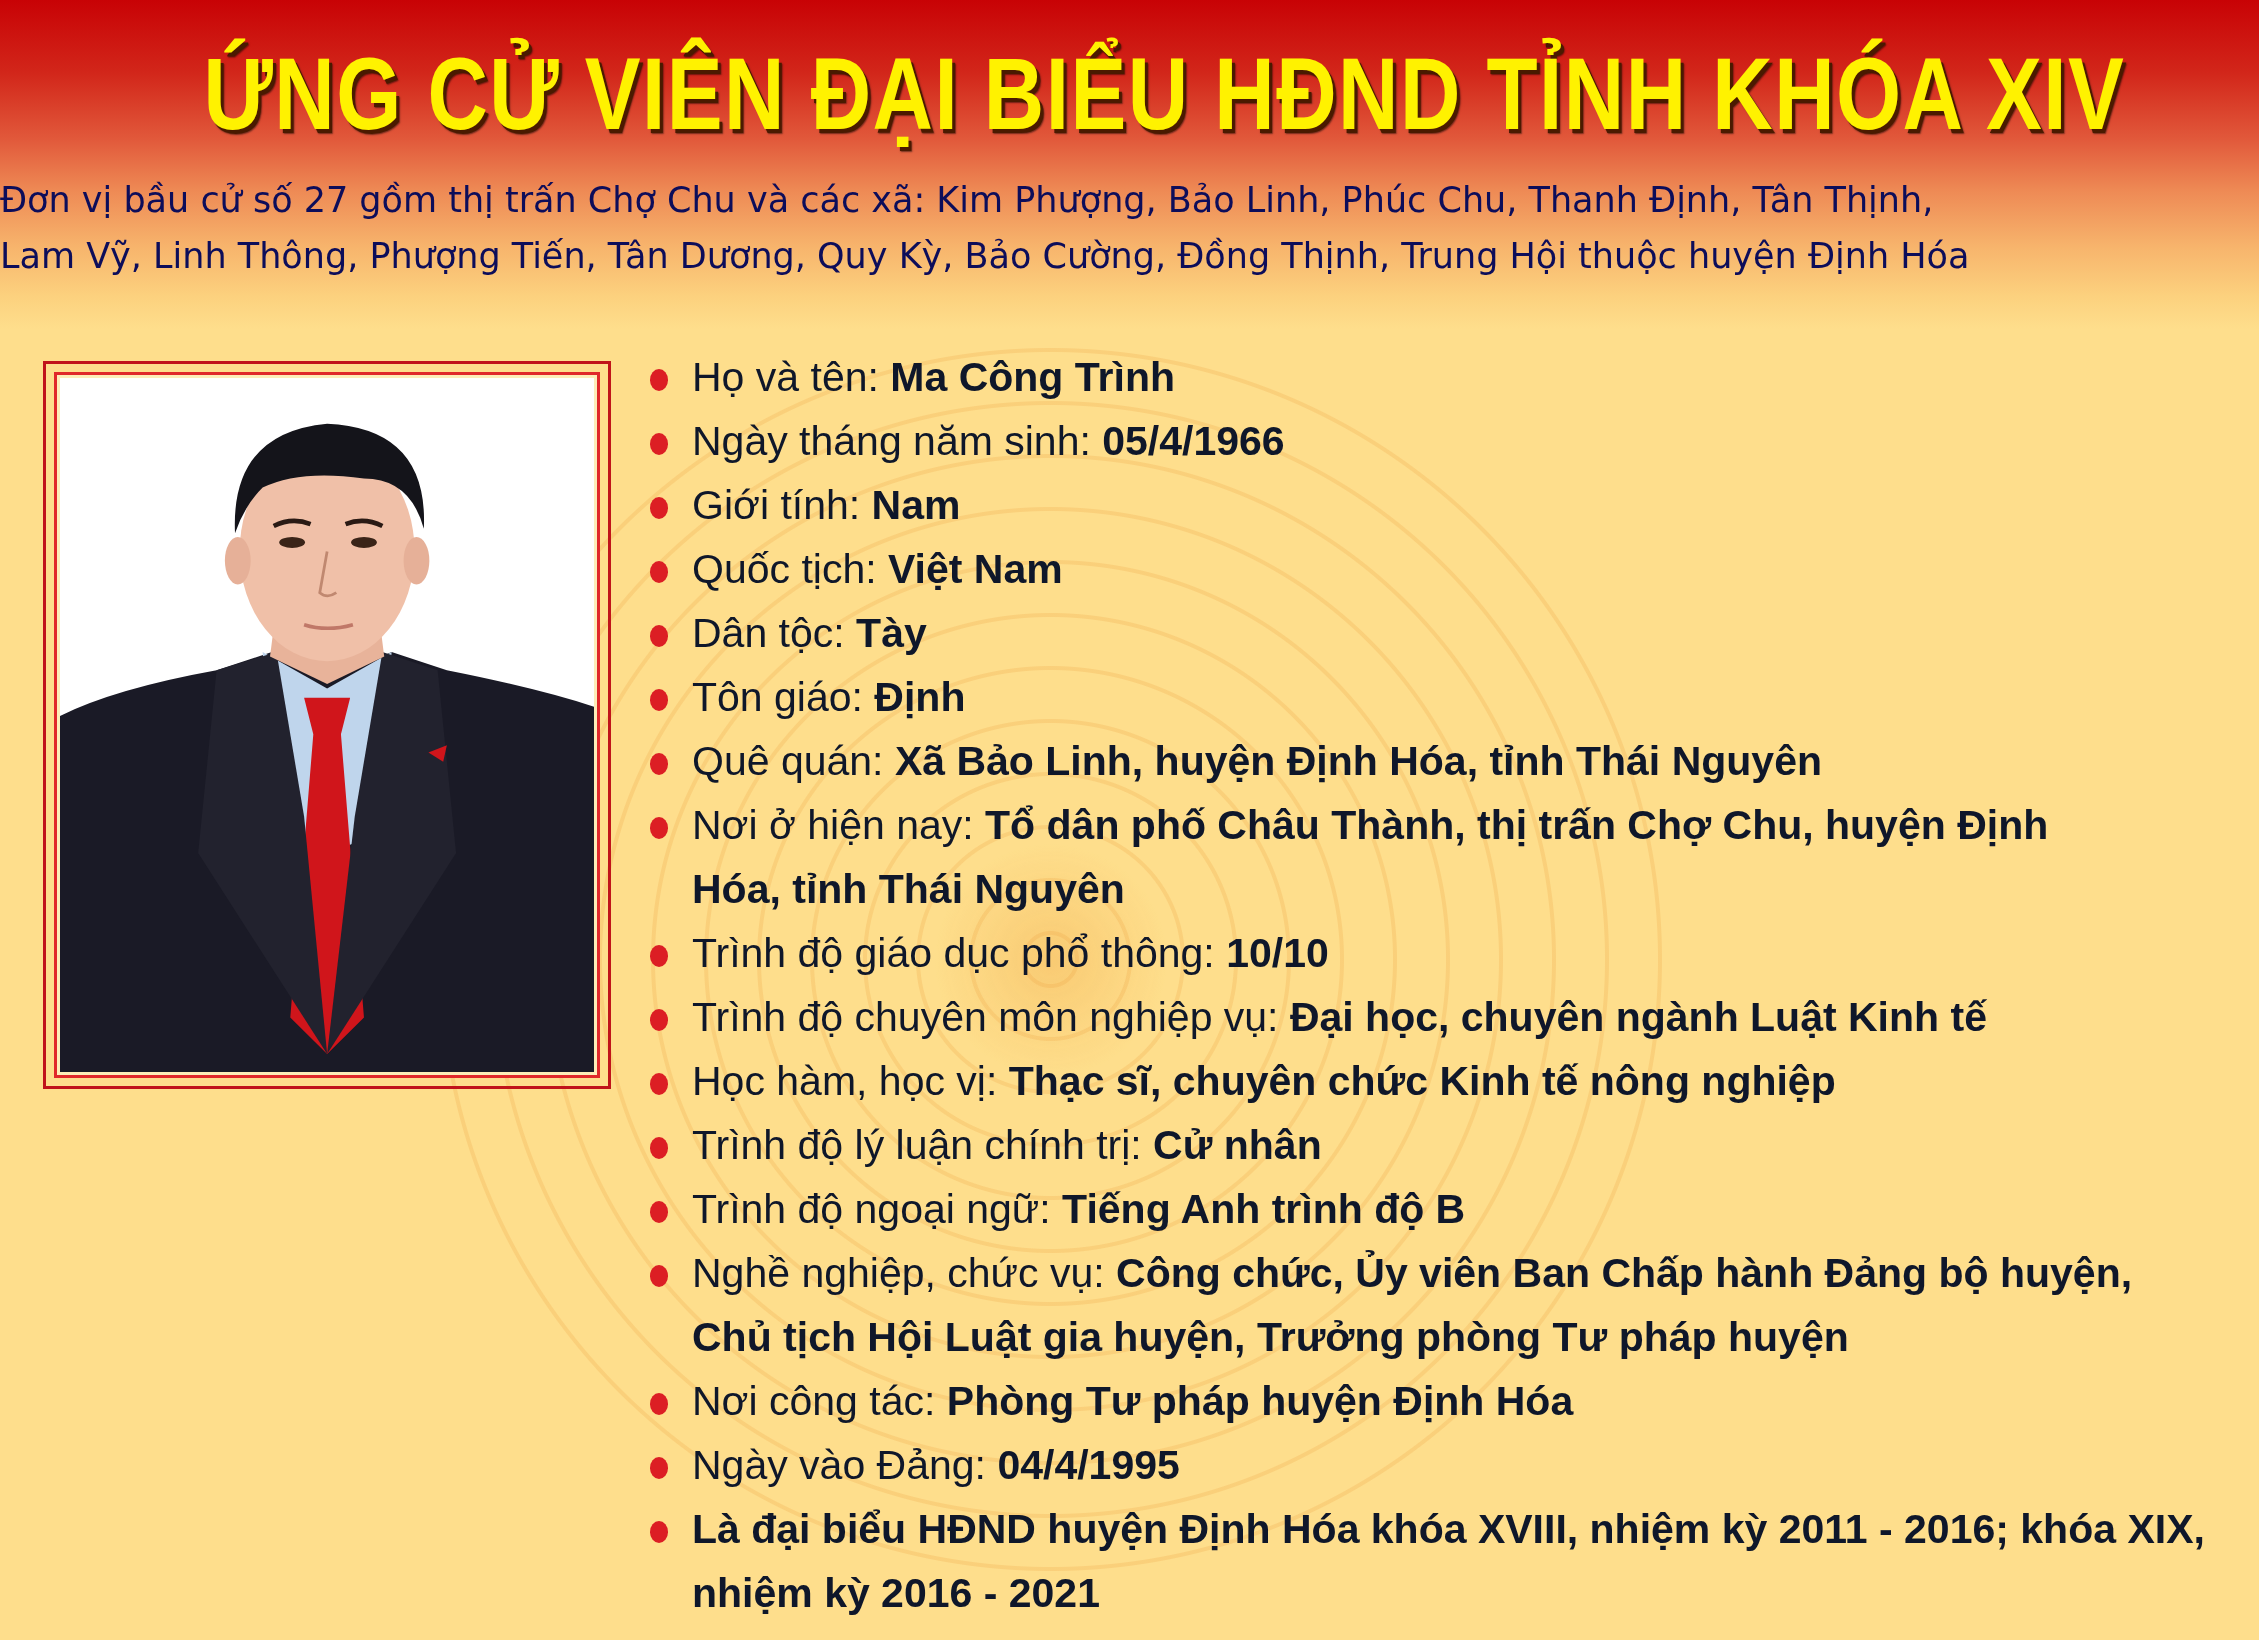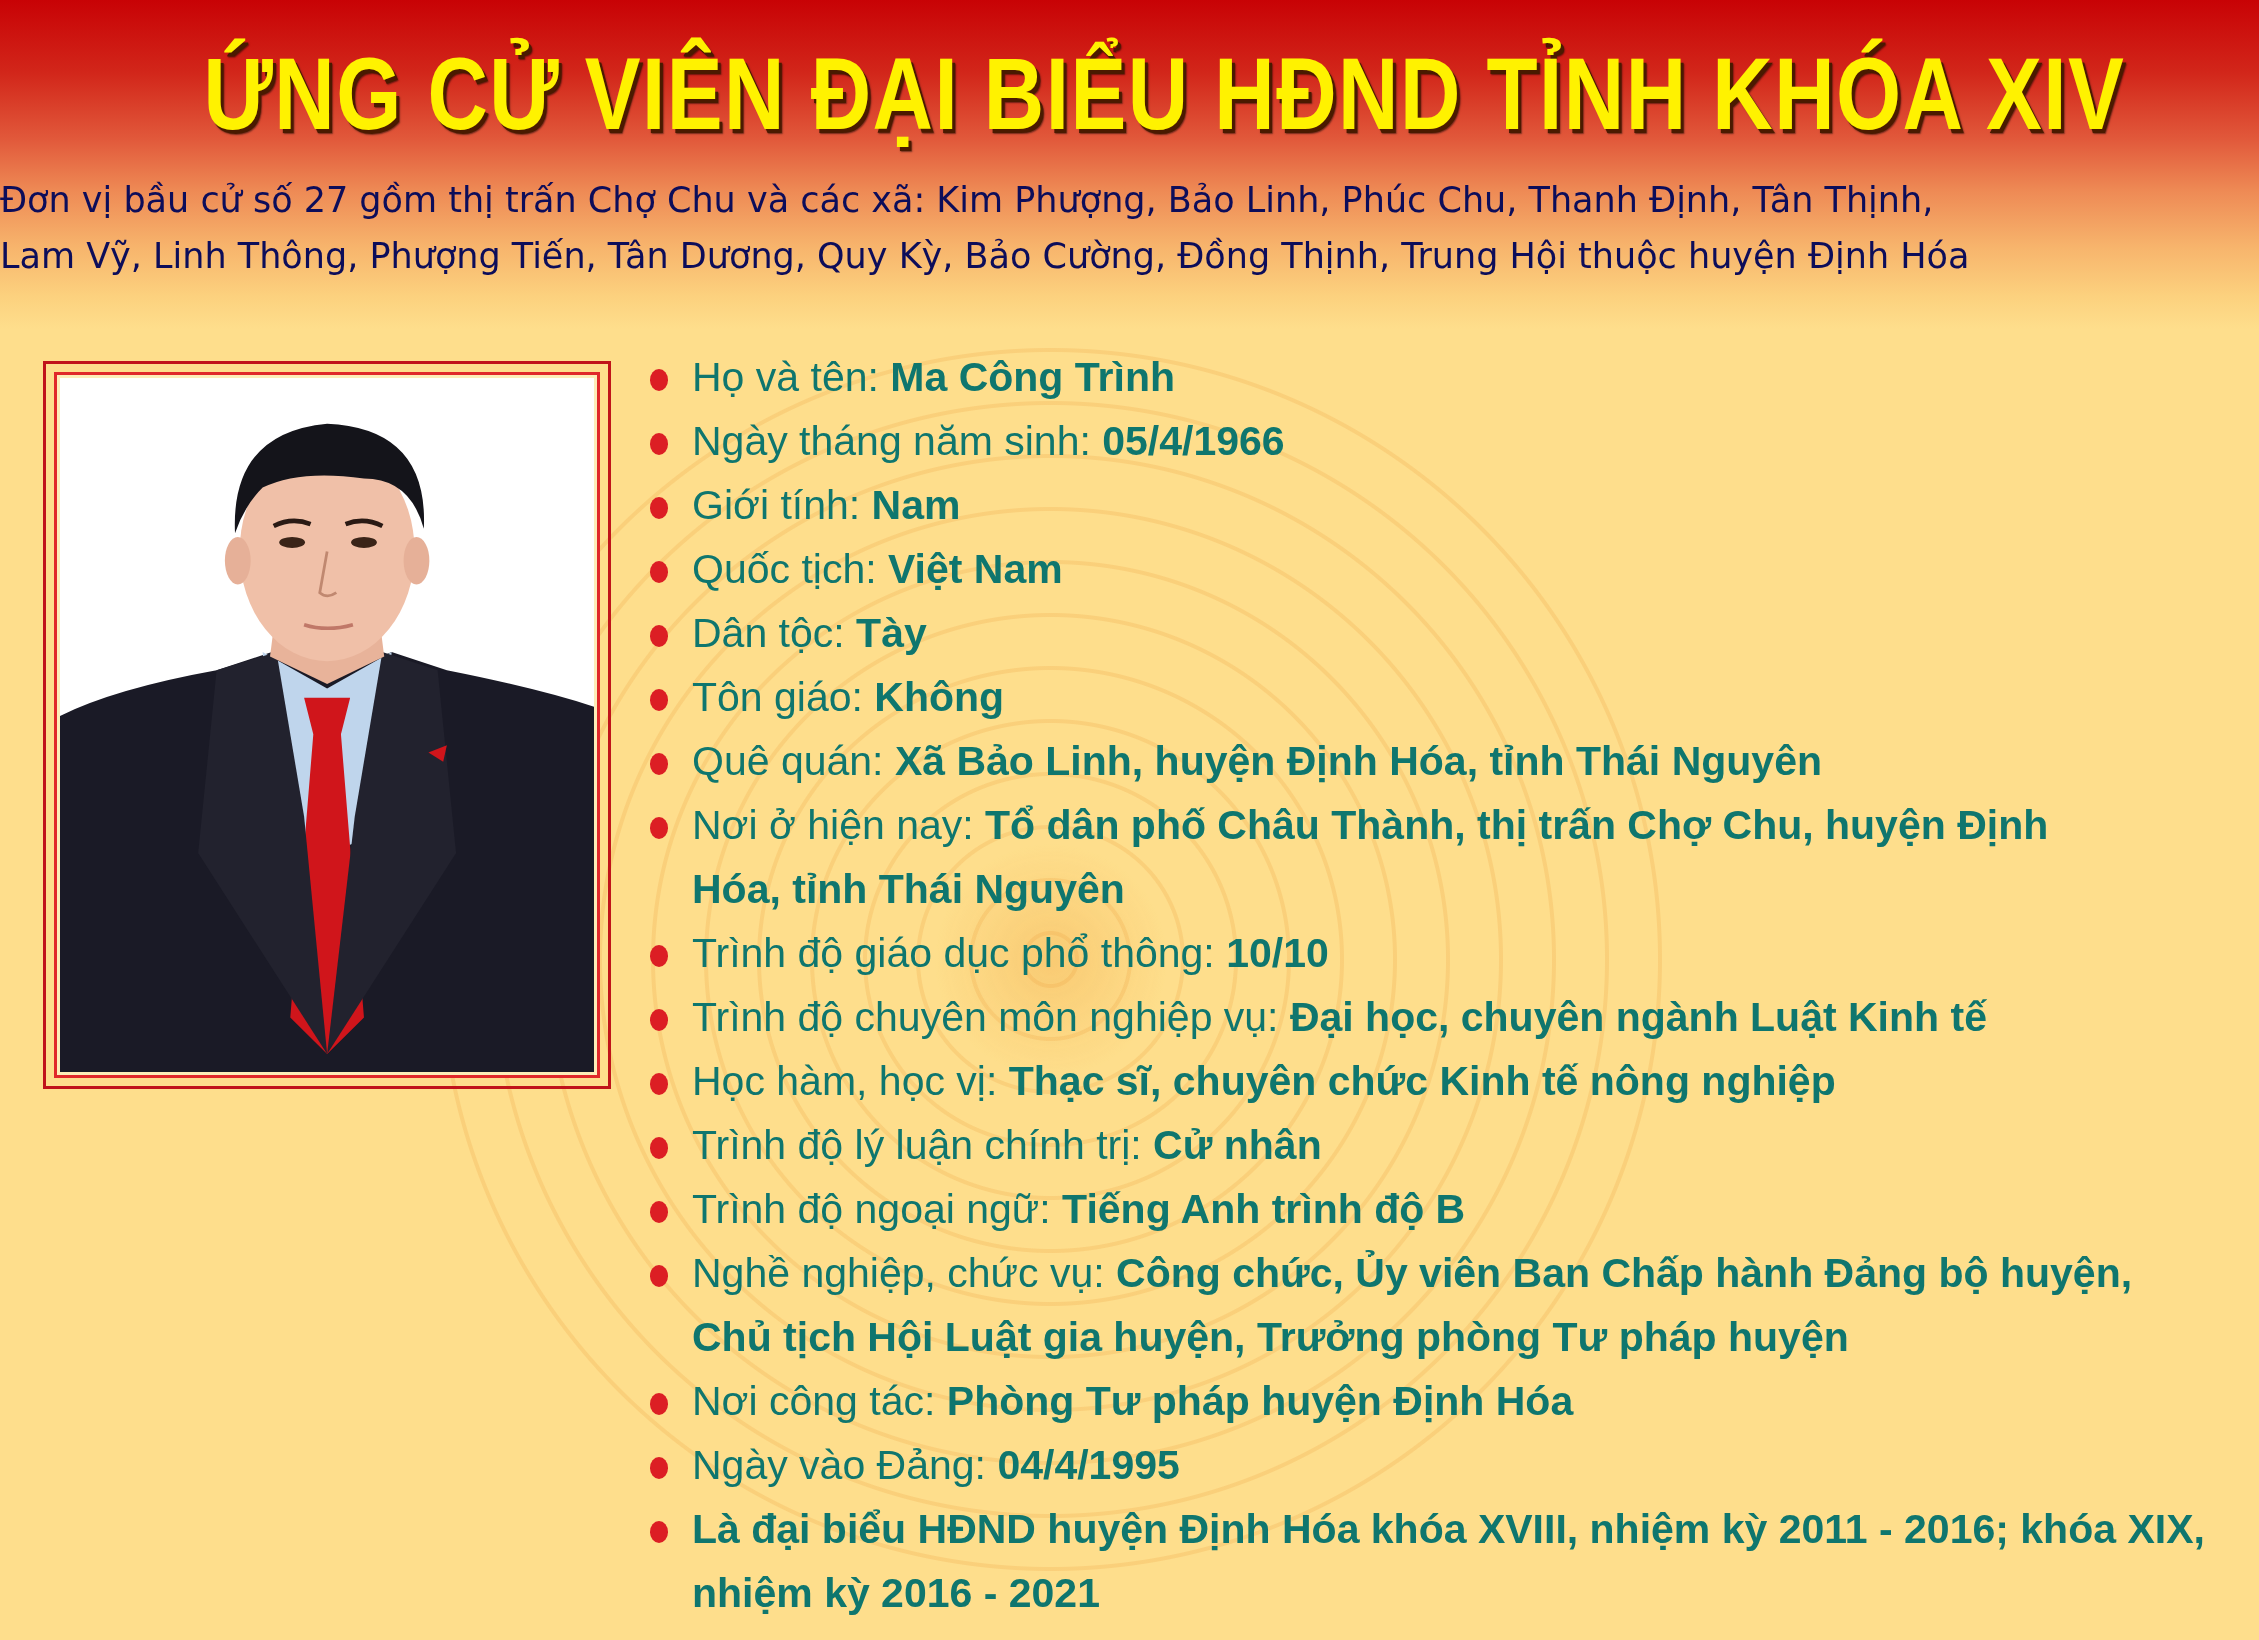--- a/index.html
+++ b/index.html
@@ -50,21 +50,21 @@
       position: absolute; left: 8.2px; top: 8.2px; right: 8.2px; bottom: 8.2px;
       border: 3.7px solid #E0282A; box-sizing: border-box; background: #FDEDB8;
     }
     .photo {
       position: absolute; left: 2.7px; top: 2.7px; right: 2.7px; bottom: 2.7px;
       background: #FFFFFF; overflow: hidden;
     }
     .info-list {
       position: absolute; left: 644px; top: 345px; width: 1608px;
       list-style: none; margin: 0; padding: 0;
-      font-size: 41px; line-height: 64px; color: #0f766e;
+      font-size: 41px; line-height: 64px; color: #0f172a;
     }
     .info-list li { position: relative; padding-left: 48px; }
     .info-list li .bullet {
       position: absolute; left: 5.5px; top: 24px; width: 18.3px; height: 22px;
       border-radius: 50%; background: #DC1E24;
     }
     .info-list .val { font-weight: bold; }
     .info-list .full { font-weight: bold; }
   </style>
 </head>
@@ -118,21 +118,21 @@
     </div>
   </div>
 </div>
 
 <ul class="info-list">
   <li><span class="bullet"></span><span>Họ và tên: </span><span class="val">Ma Công Trình</span></li>
   <li><span class="bullet"></span><span>Ngày tháng năm sinh: </span><span class="val">05/4/1966</span></li>
   <li><span class="bullet"></span><span>Giới tính: </span><span class="val">Nam</span></li>
   <li><span class="bullet"></span><span>Quốc tịch: </span><span class="val">Việt Nam</span></li>
   <li><span class="bullet"></span><span>Dân tộc: </span><span class="val">Tày</span></li>
-  <li><span class="bullet"></span><span>Tôn giáo: </span><span class="val">Không</span></li>
+  <li><span class="bullet"></span><span>Tôn giáo: </span><span class="val">Định</span></li>
   <li><span class="bullet"></span><span>Quê quán: </span><span class="val">Xã Bảo Linh, huyện Định Hóa, tỉnh Thái Nguyên</span></li>
   <li style="width:1416px"><span class="bullet"></span><span>Nơi ở hiện nay: </span><span class="val">Tổ dân phố Châu Thành, thị trấn Chợ Chu, huyện Định Hóa, tỉnh Thái Nguyên</span></li>
   <li><span class="bullet"></span><span>Trình độ giáo dục phổ thông: </span><span class="val">10/10</span></li>
   <li><span class="bullet"></span><span>Trình độ chuyên môn nghiệp vụ: </span><span class="val">Đại học, chuyên ngành Luật Kinh tế</span></li>
   <li><span class="bullet"></span><span>Học hàm, học vị: </span><span class="val">Thạc sĩ, chuyên chức Kinh tế nông nghiệp</span></li>
   <li><span class="bullet"></span><span>Trình độ lý luận chính trị: </span><span class="val">Cử nhân</span></li>
   <li><span class="bullet"></span><span>Trình độ ngoại ngữ: </span><span class="val">Tiếng Anh trình độ B</span></li>
   <li style="width:1508px"><span class="bullet"></span><span>Nghề nghiệp, chức vụ: </span><span class="val">Công chức, Ủy viên Ban Chấp hành Đảng bộ huyện, Chủ tịch Hội Luật gia huyện, Trưởng phòng Tư pháp huyện</span></li>
   <li><span class="bullet"></span><span>Nơi công tác: </span><span class="val">Phòng Tư pháp huyện Định Hóa</span></li>
   <li><span class="bullet"></span><span>Ngày vào Đảng: </span><span class="val">04/4/1995</span></li>

